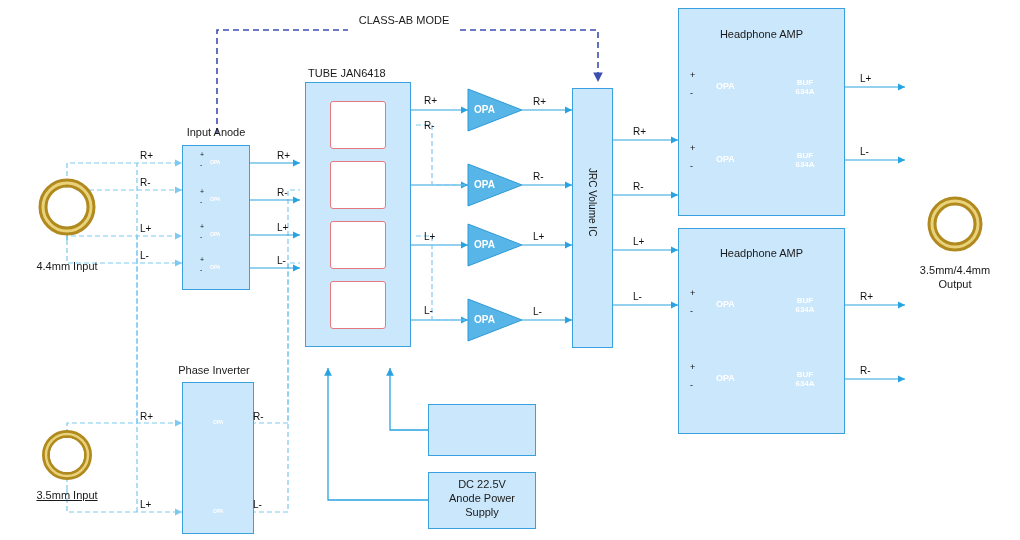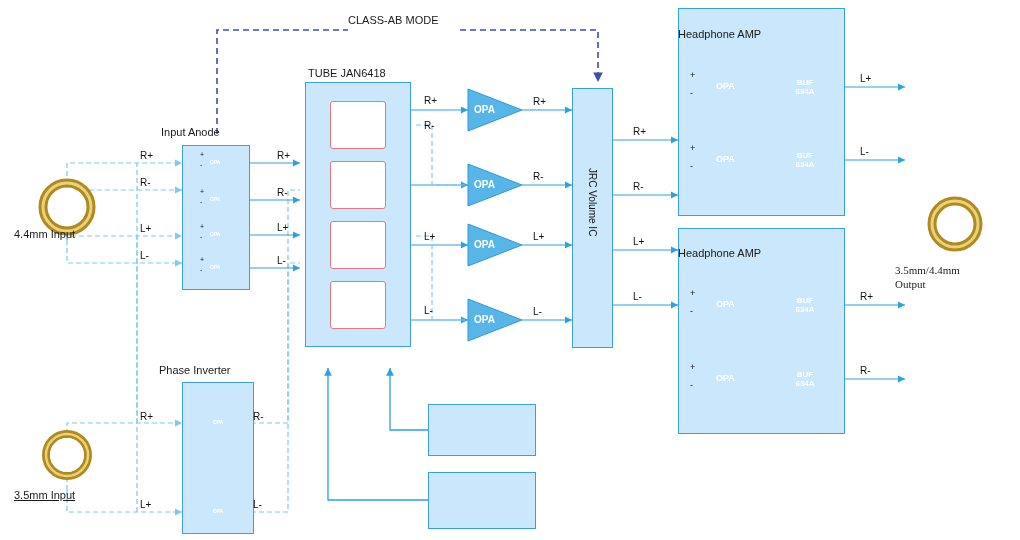--- a/index.html
+++ b/index.html
@@ -17,21 +17,21 @@
     background: #ffffff;
     overflow: hidden;
   }
   .lbl {
     position: absolute;
     color: #1a1a1a;
     font-size: 11px;
     line-height: 1.25;
     white-space: pre;
   }
-  .lbl.center { text-align: left; }
+  .lbl.center { text-align: center; }
   .box {
     position: absolute;
     background: #cbe7fb;
     border: 1px solid #3aa0e0;
     box-sizing: border-box;
   }
   .signal {
     position: absolute;
     font-size: 10px;
     color: #111;
@@ -300,26 +300,29 @@
   <div class="tubecell" style="left:330px; top:221px;"></div>
   <div class="tubecell" style="left:330px; top:281px;"></div>
 
   <div class="lbl center" style="left:348px; top:14px; width:112px; font-size:11px;">CLASS-AB MODE</div>
 
   <div class="lbl center" style="left:161px; top:126px; width:110px;">Input Anode</div>
   <div class="lbl center" style="left:159px; top:364px; width:110px;">Phase Inverter</div>
   <div class="lbl" style="left:308px; top:67px;">TUBE JAN6418</div>
   <div class="lbl center" style="left:678px; top:28px; width:167px;">Headphone AMP</div>
   <div class="lbl center" style="left:678px; top:247px; width:167px;">Headphone AMP</div>
+  <div class="lbl center" style="left:428px; top:478px; width:108px;">DC 22.5V
+Anode Power
+Supply</div>
 
   <div class="vol-text" style="left:598px; top:168px; transform:rotate(90deg);">JRC Volume IC</div>
 
-  <div class="lbl center" style="left:14px; top:228px; width:106px;">4.4mm Input</div>
+  <div class="lbl center" style="left:14px; top:260px; width:106px;">4.4mm Input</div>
   <div class="lbl center" style="left:14px; top:489px; width:106px;text-decoration:underline;">3.5mm Input</div>
-  <div class="lbl center" style="left:895px; top:264px; width:120px;font-family:Liberation Serif, serif;">3.5mm/4.4mm
+  <div class="lbl center" style="left:895px; top:264px; width:120px;">3.5mm/4.4mm
 Output</div>
 
   <div class="opa-text" style="left:210px; top:159px; font-size:5px;">OPA</div>
   <div class="opa-text" style="left:210px; top:196px; font-size:5px;">OPA</div>
   <div class="opa-text" style="left:210px; top:231px; font-size:5px;">OPA</div>
   <div class="opa-text" style="left:210px; top:264px; font-size:5px;">OPA</div>
 
   <div class="opa-text" style="left:213px; top:419px; font-size:5px;">OPA</div>
   <div class="opa-text" style="left:213px; top:508px; font-size:5px;">OPA</div>
 

